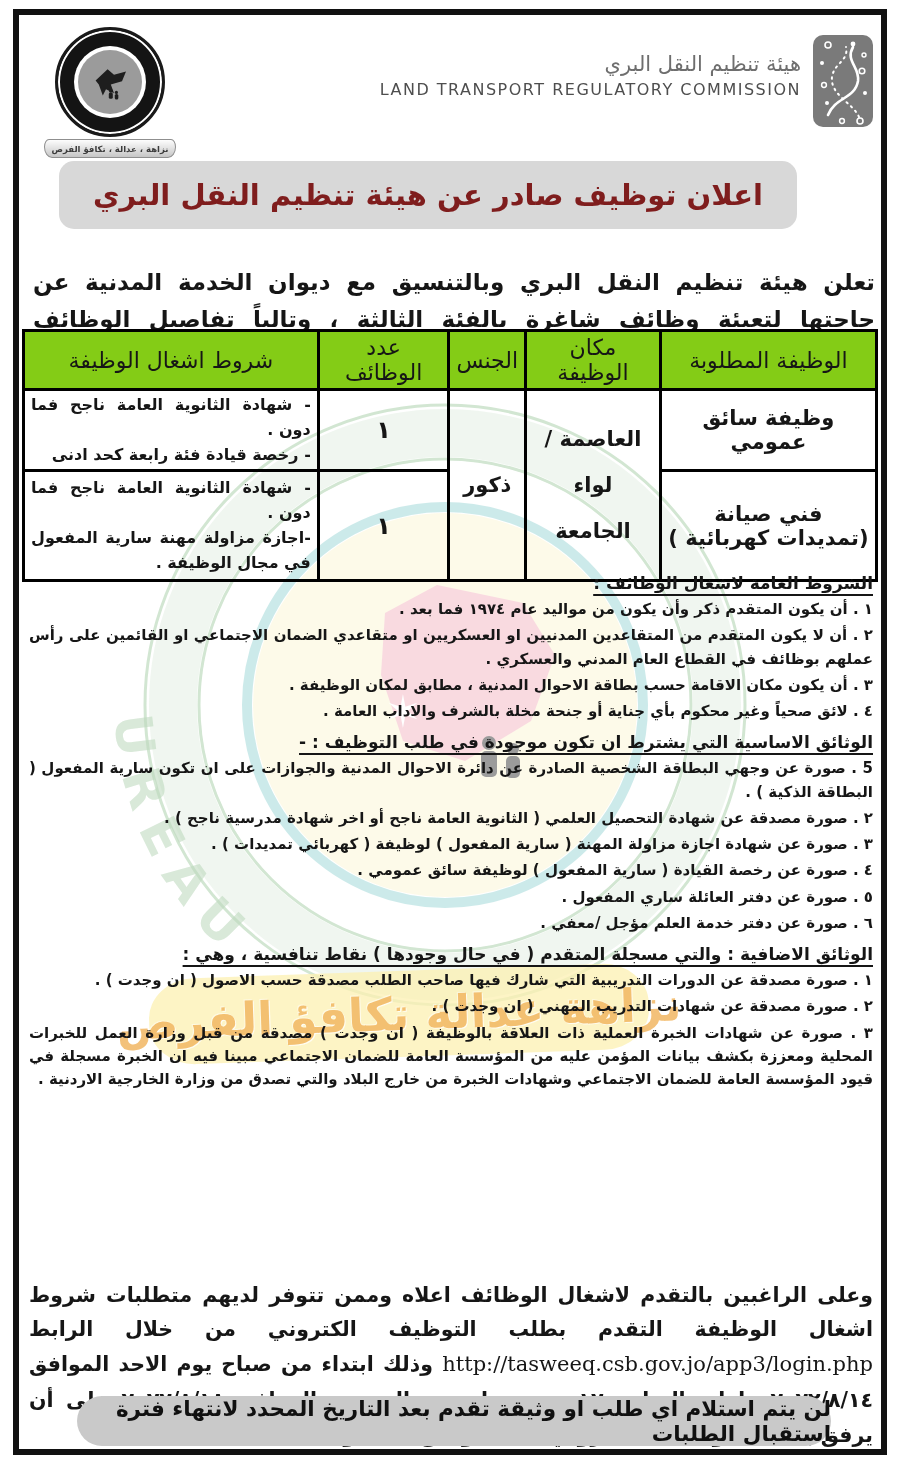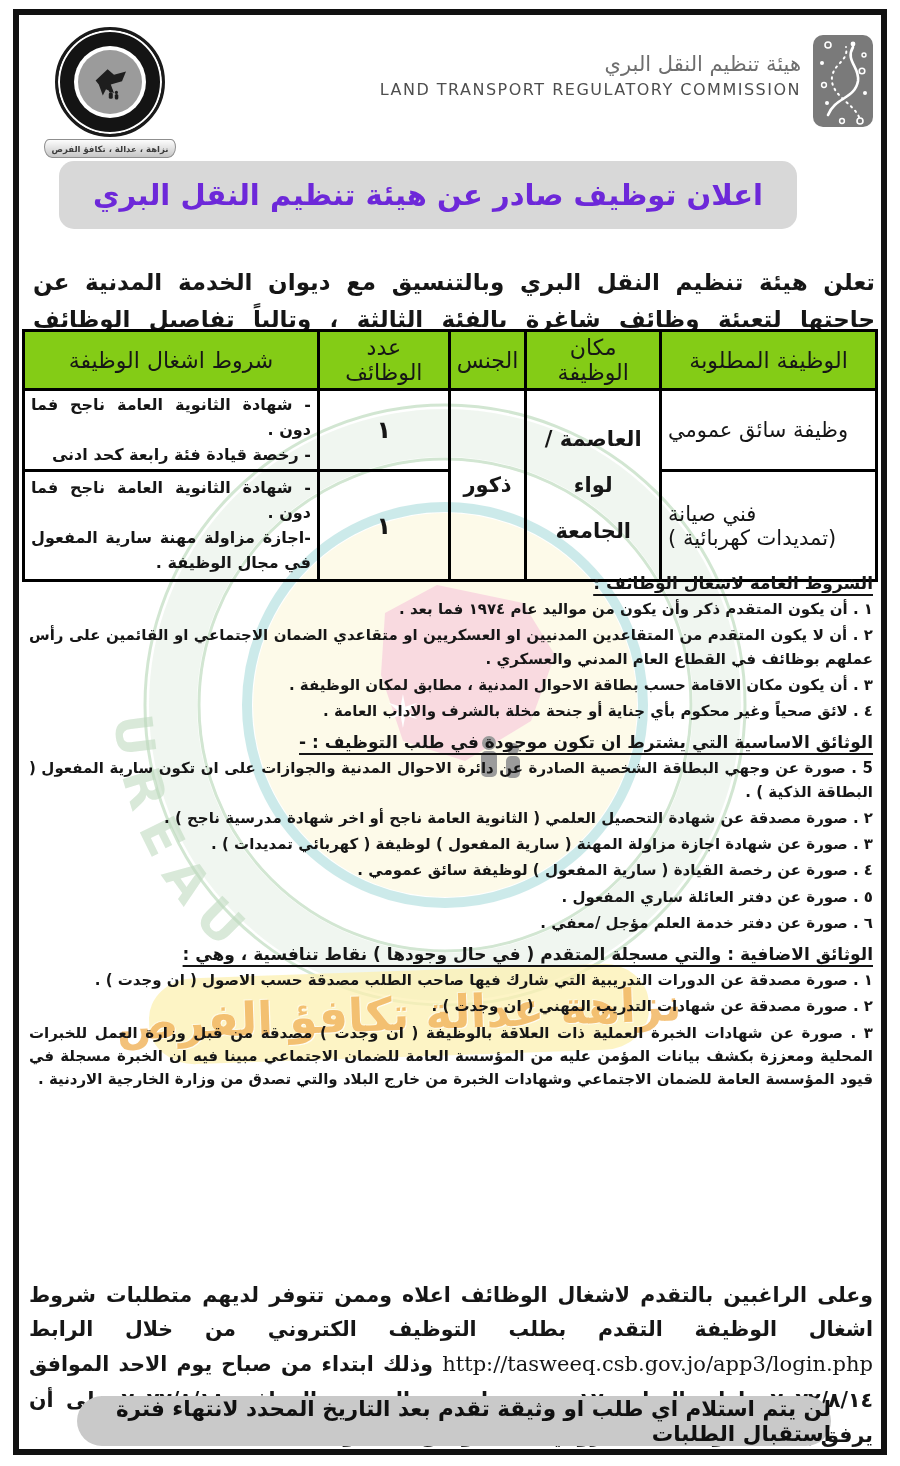--- a/index.html
+++ b/index.html
@@ -39,29 +39,29 @@
   }
   .ltrc{position:absolute;right:8px;top:20px;display:flex;flex-direction:row;align-items:flex-start;gap:12px;direction:ltr;}
   .ltrc-names{text-align:right;direction:rtl;margin-top:18px;}
   .ltrc-ar{font-size:21px;color:#6e6e6e;line-height:1.1;}
   .ltrc-en{font-size:16px;font-weight:normal;color:#4e4e4e;letter-spacing:1.5px;margin-top:4px;direction:ltr;text-align:center;}
   .ltrc-badge{width:60px;height:92px;background:#7a7a7a;border-radius:10px;flex:0 0 auto;}
 
   
   .title-box{
     position:absolute;top:146px;right:84px;left:40px;height:68px;background:#d8d8d8;border-radius:15px;
-    display:flex;align-items:center;justify-content:center;font-size:29px;font-weight:bold;color:#6d28d9;
+    display:flex;align-items:center;justify-content:center;font-size:29px;font-weight:bold;color:#7f1d1d;
   }
   .intro{position:absolute;top:226px;right:6px;left:14px;font-size:23px;font-weight:bold;line-height:1.6;text-align:justify;}
 
   
   .jobs-table{position:absolute;top:314px;right:3px;left:3px;border-collapse:collapse;width:calc(100% - 6px);}
   .jobs-table th,.jobs-table td{border:3px solid #000;padding:2px 6px;vertical-align:middle;}
   .jobs-table th{background:#84cc16;font-size:22px;font-weight:normal;height:52px;}
-  .td-job{font-size:21px;font-weight:normal;text-align:left;}
+  .td-job{font-size:21px;font-weight:bold;text-align:center;}
   .td-loc{font-size:21px;font-weight:bold;text-align:center;line-height:2.2;}
   .td-gender{font-size:21px;font-weight:bold;text-align:center;}
   .td-count{font-size:24px;font-weight:bold;text-align:center;}
   .td-cond{font-size:16px;font-weight:bold;text-align:right;line-height:1.55;padding:6px 8px;}
   .td-cond div{text-align:justify;}
   .row1{height:64px;}
   .row2{height:110px;}
 
   
   .sections{position:absolute;top:558px;right:8px;left:10px;}

